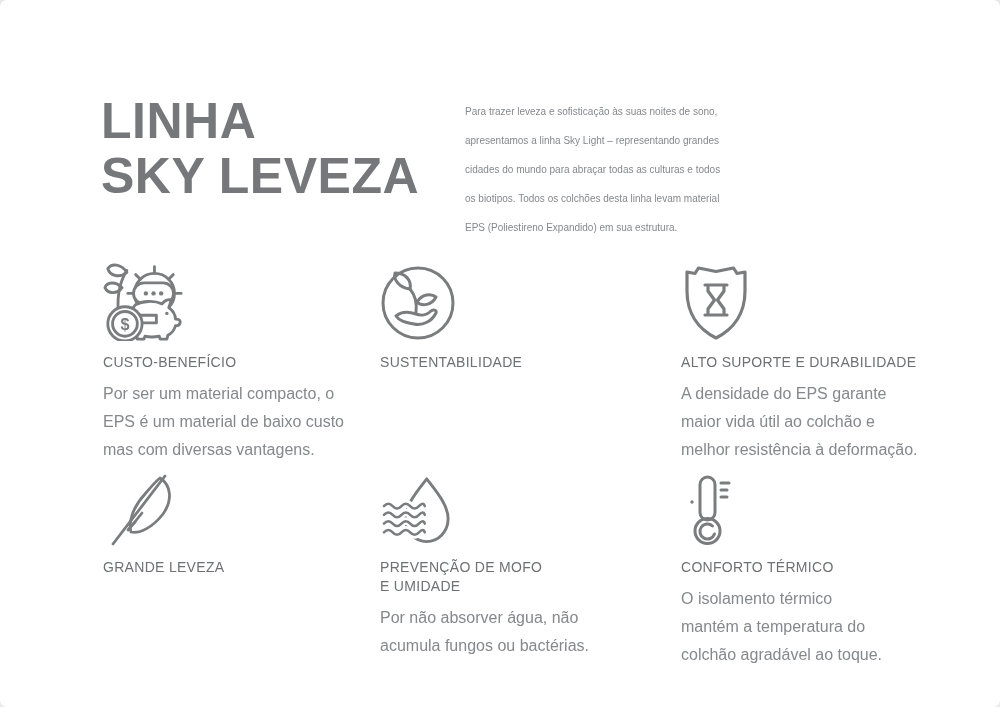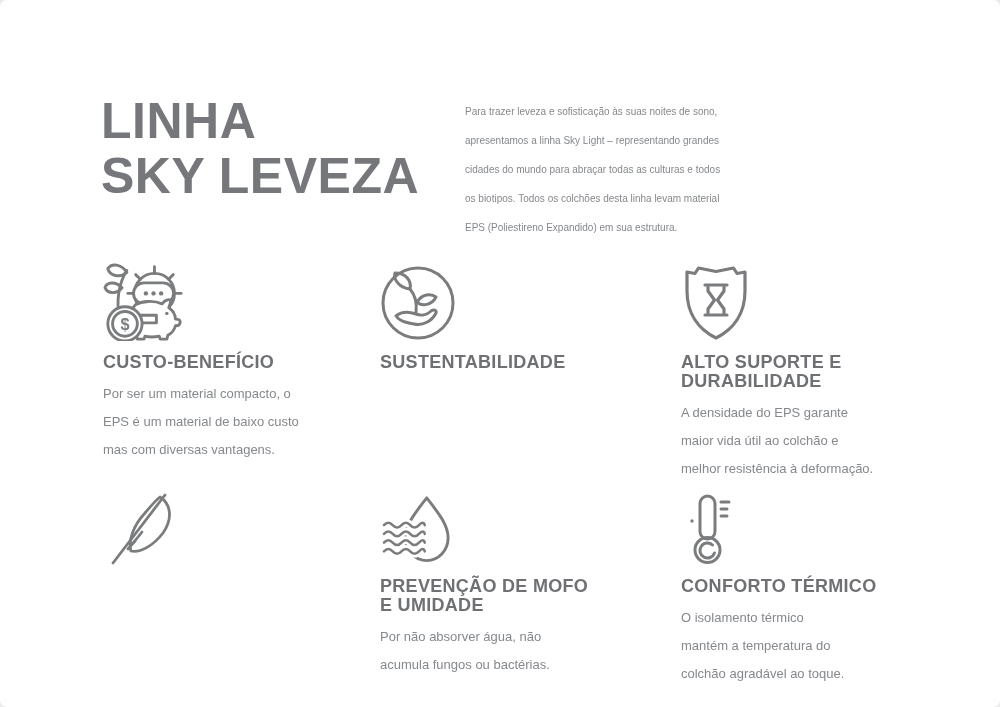--- a/index.html
+++ b/index.html
@@ -31,26 +31,26 @@
     grid-template-columns:277px 301px 245px;
     grid-row-gap:2px;
   }
   .feature{min-height:193px;}
   .icon-box{
     height:80px;display:flex;align-items:flex-end;
     margin-bottom:12px;
   }
   .feature h3{
     margin:0 0 8px 0;
-    font-size:18px;line-height:19px;font-weight:700;
+    font-size:14px;line-height:19px;font-weight:400;
     letter-spacing:0.3px;color:#6e7073;
     white-space:pre-line;
   }
   .feature p{
-    margin:0;font-size:13px;line-height:28px;color:#85888c;
+    margin:0;font-size:16px;line-height:28px;color:#85888c;
     white-space:pre-line;
   }
   svg{display:block;}
 </style>
 </head>
 <body>
 
 <div class="page">
 
   <div class="title">
@@ -129,20 +129,21 @@
       <div class="icon-box">
         <svg width="72" height="74" viewBox="0 0 72 74" aria-label="feather-icon">
           <g fill="none" stroke="#7a7c7e" stroke-width="2.8" stroke-linecap="round" stroke-linejoin="round">
             <path d="M57,6 C68,13 70,28 60,42 C50,55 37,62 28,60 C25,50 30,35 42,22 C47,16 52,10 57,6 Z"></path>
             <path d="M62,4 L10,72"></path>
             <path d="M31,51 L39,41"></path>
             <path d="M25,58 L32,50"></path>
           </g>
         </svg>
       </div>
+      <h3>GRANDE LEVEZA</h3>
     </div>
 
     <div class="feature">
       <div class="icon-box">
         <svg width="74" height="70" viewBox="0 0 74 72" aria-label="water-drop-waves-icon">
           <g fill="none" stroke-linecap="round" stroke-linejoin="round">
             <path stroke="#7a7c7e" stroke-width="3" d="M47,3 C57,16 69,30 69,44 C69,57.2 59,67.5 47,67.5 C35,67.5 25,57.2 25,44 C25,30 37,16 47,3 Z"></path>
             <g stroke="#ffffff" stroke-width="8">
               <path d="M3,31 q4.5,-5 9,0 t9,0 t9,0 t9,0 t6,0"></path>
               <path d="M3,40 q4.5,-5 9,0 t9,0 t9,0 t9,0 t6,0"></path>

